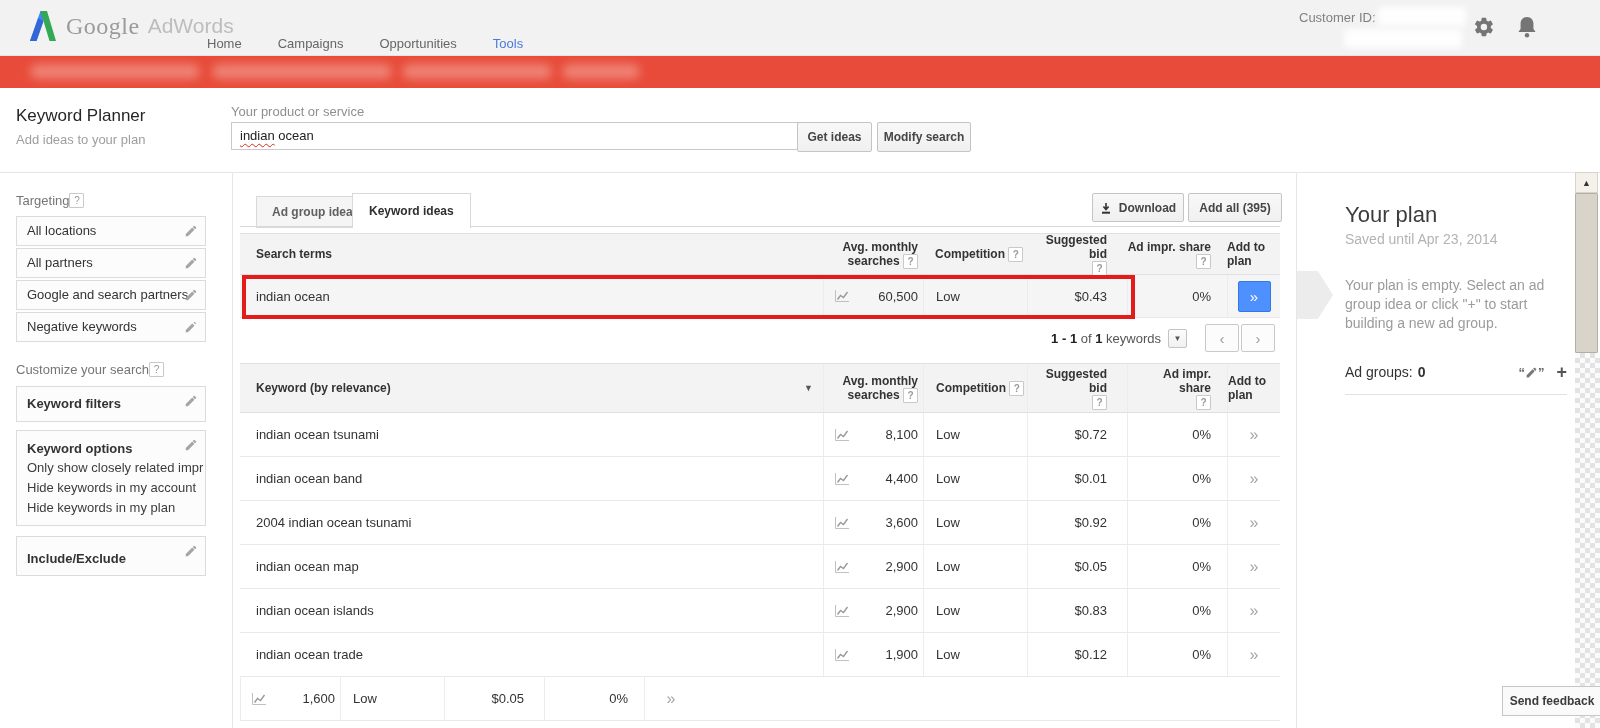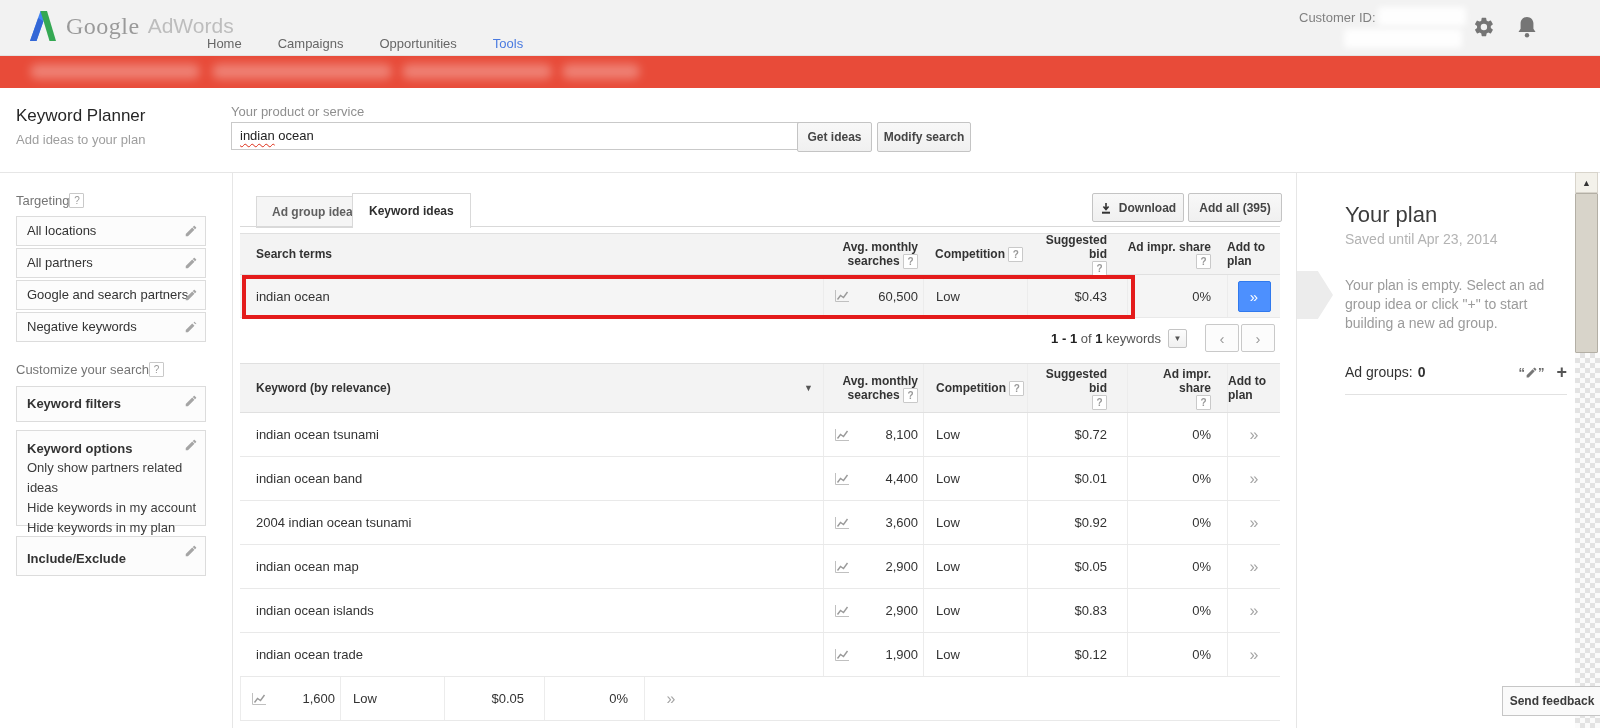--- a/index.html
+++ b/index.html
@@ -216,21 +216,21 @@
     <span class="help"></span>
   </div>
   <div class="sbox" style="top:386px;height:34px;">
     <div class="txt bold" style="line-height:34px;">Keyword filters</div>
     <svg class="pencil" viewBox="0 0 24 24">
         <path fill="#a5a5a5" d="M3 17.2V21h3.8L17.9 9.9l-3.8-3.8L3 17.2zM20.7 7.1c.4-.4.4-1 0-1.4l-2.4-2.4c-.4-.4-1-.4-1.4 0l-1.9 1.9 3.8 3.8 1.9-1.9z"></path>
       </svg>
   </div>
   <div class="sbox" style="top:430px;height:94px;">
     <div class="txt bold" style="padding-top:9px;line-height:18px;">Keyword options</div>
-    <div class="optline">Only show partners related ideas</div>
+    <div class="optline">Only show closely related impr</div>
     <div class="optline">Hide keywords in my account</div>
     <div class="optline">Hide keywords in my plan</div>
     <svg class="pencil" viewBox="0 0 24 24">
         <path fill="#a5a5a5" d="M3 17.2V21h3.8L17.9 9.9l-3.8-3.8L3 17.2zM20.7 7.1c.4-.4.4-1 0-1.4l-2.4-2.4c-.4-.4-1-.4-1.4 0l-1.9 1.9 3.8 3.8 1.9-1.9z"></path>
       </svg>
   </div>
   <div class="sbox" style="top:536px;height:38px;">
     <div class="txt bold" style="line-height:44px;">Include/Exclude</div>
     <svg class="pencil" viewBox="0 0 24 24">
         <path fill="#a5a5a5" d="M3 17.2V21h3.8L17.9 9.9l-3.8-3.8L3 17.2zM20.7 7.1c.4-.4.4-1 0-1.4l-2.4-2.4c-.4-.4-1-.4-1.4 0l-1.9 1.9 3.8 3.8 1.9-1.9z"></path>

